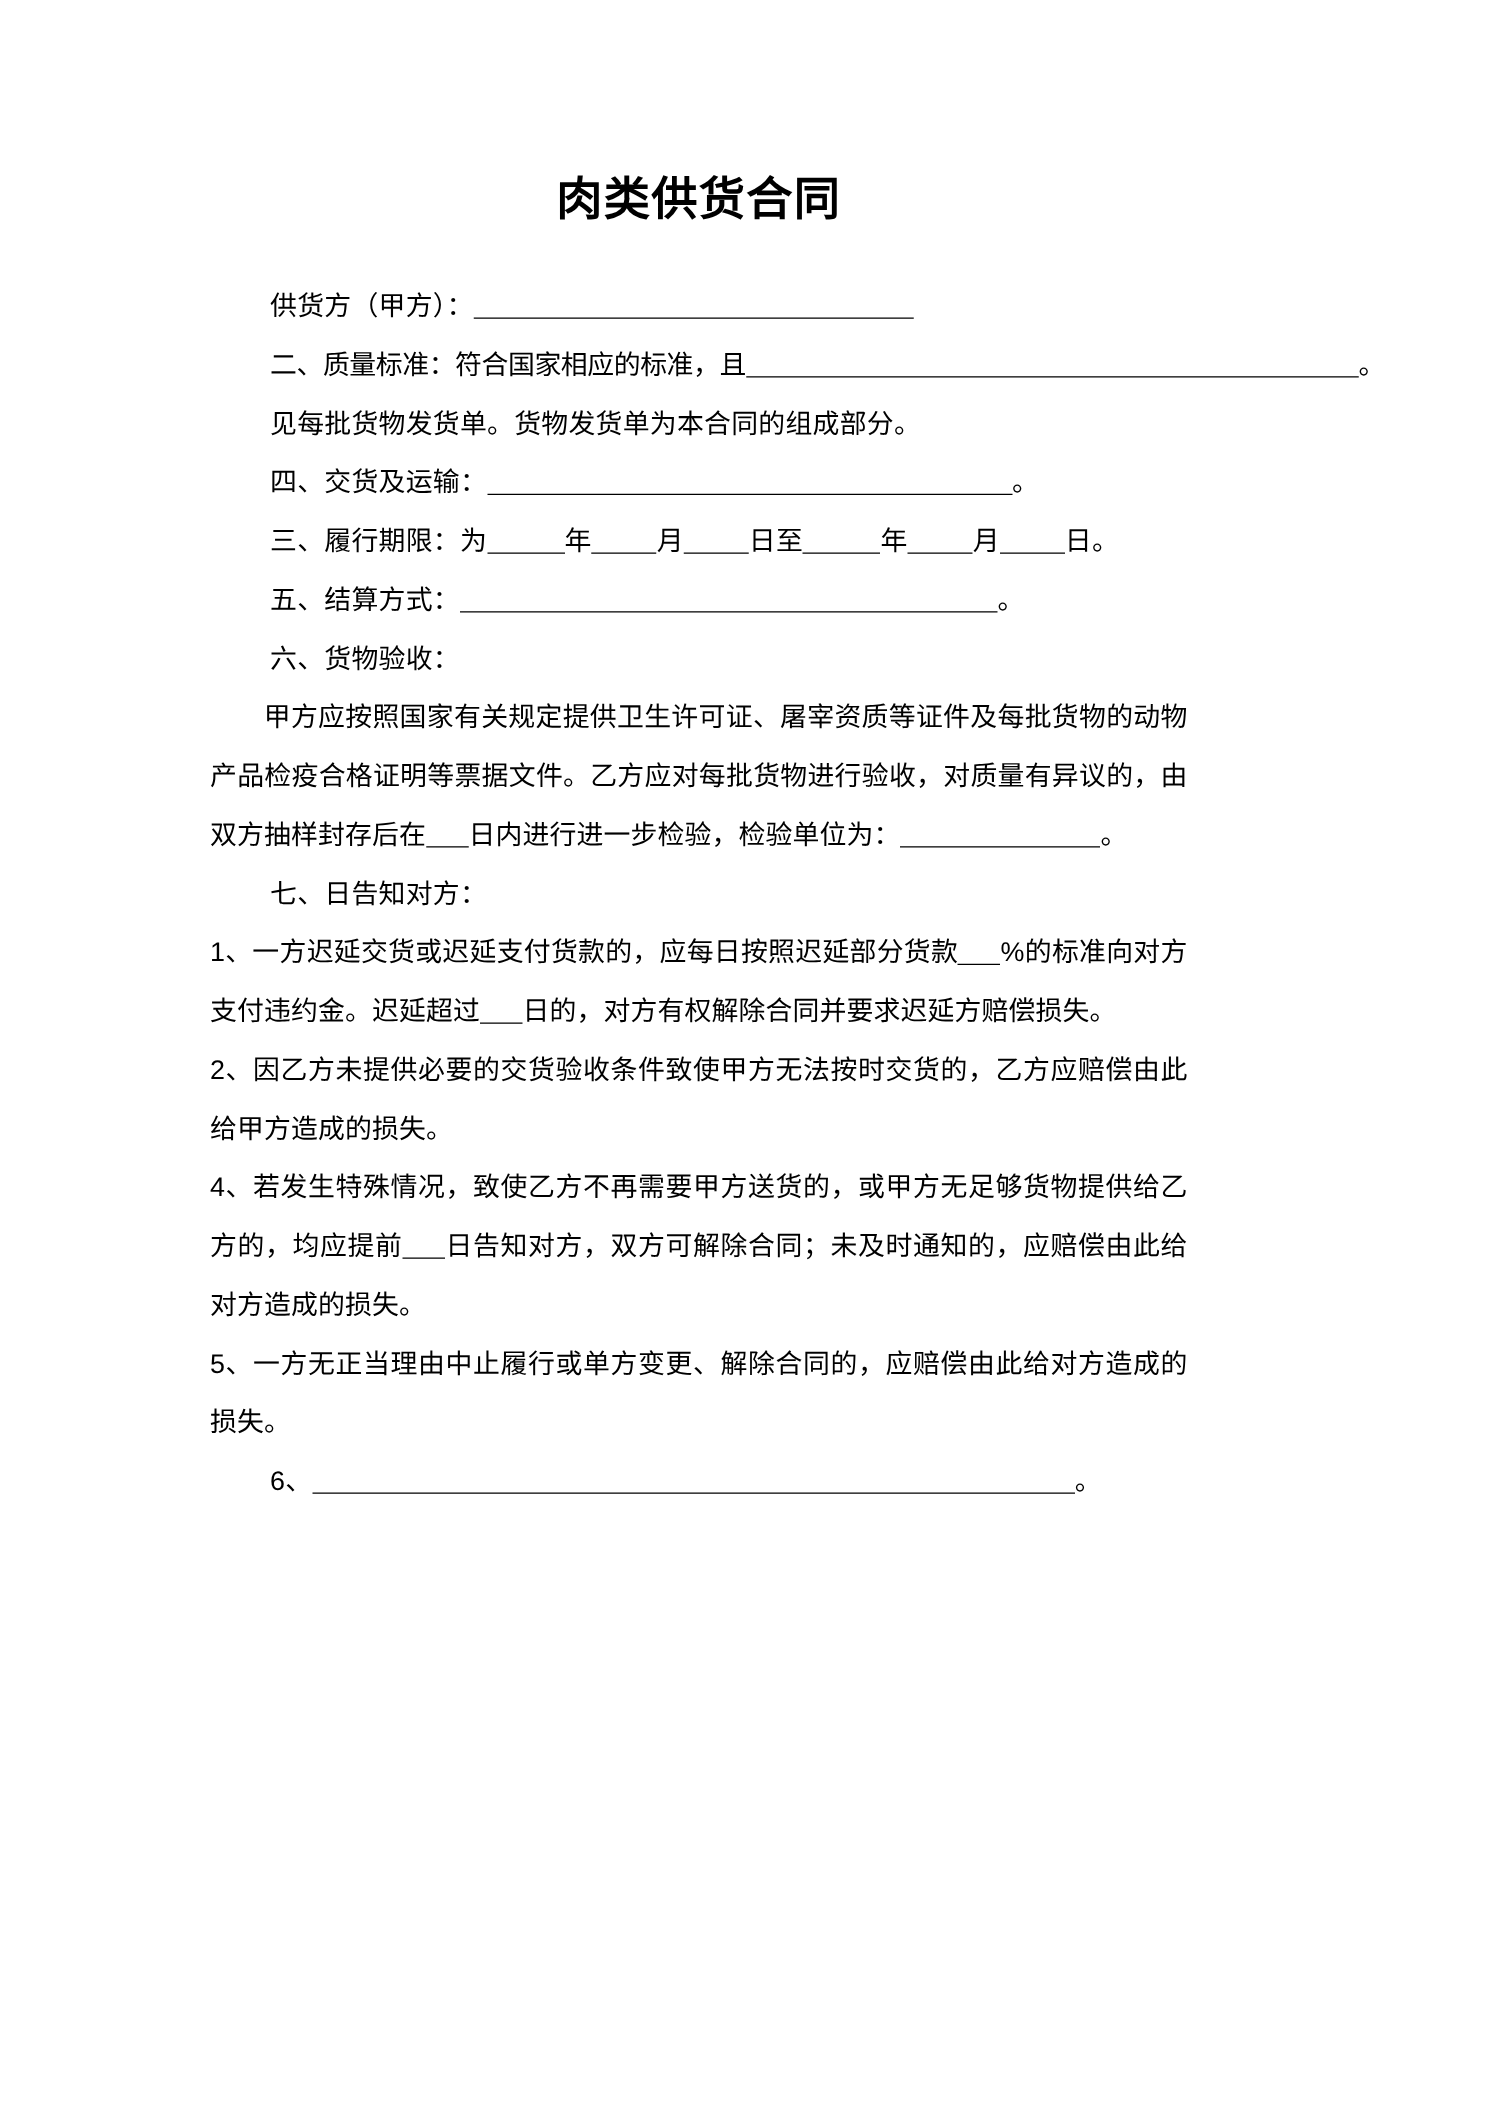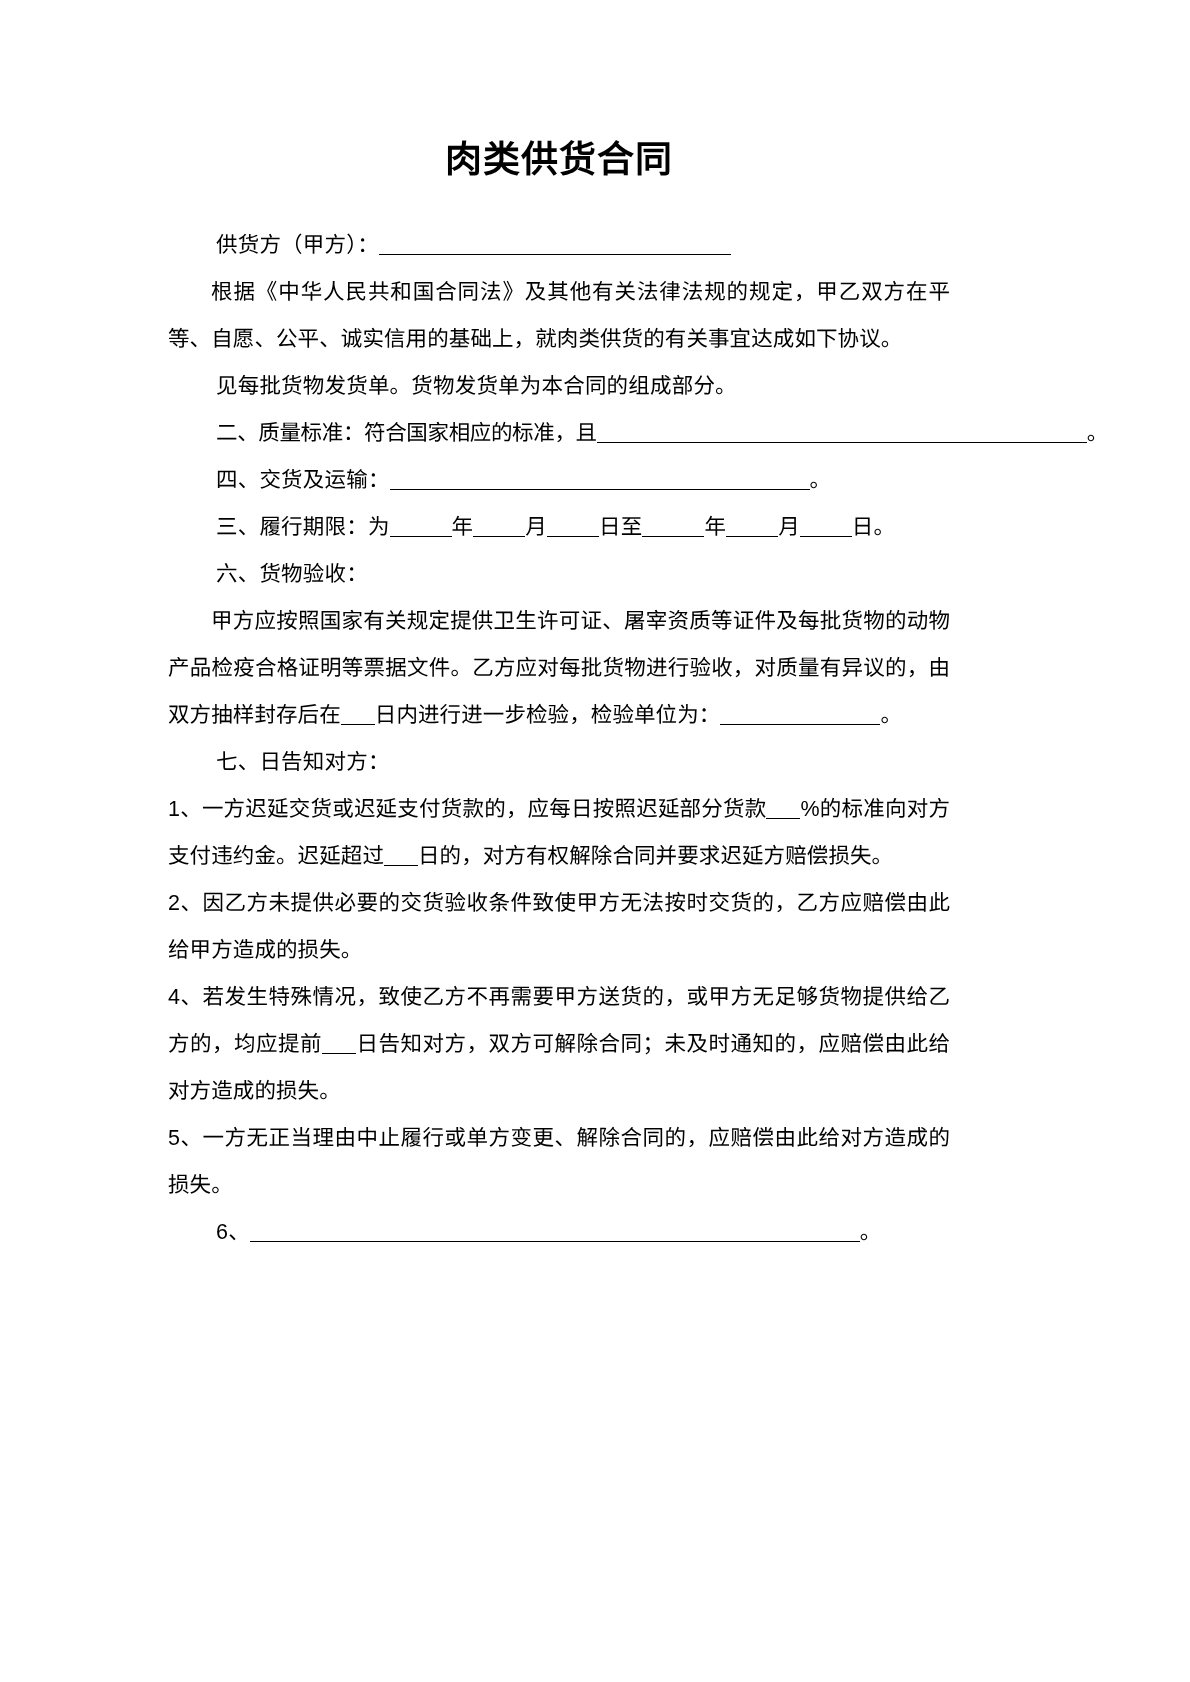--- a/index.html
+++ b/index.html
@@ -89,37 +89,39 @@
 <div class="page">
   <div class="doc-body">
 
     <h1 class="doc-title">肉类供货合同</h1>
 
     <div class="ln first-party">
       <span>供货方（甲方）：</span><span class="blank b-party"></span>
     </div>
 
 
-    <div class="para ind">根据《中华人民共和国合同法》及其他有关法律法规的规定，甲乙双方在平等、自愿、公平、诚实信用的基础上，就肉类供货的有关事宜达成如下协议。</div>
 
-
-    <div class="ln">见每批货物发货单。货物发货单为本合同的组成部分。</div>
 
     <div class="ln tight">
       <span>二、质量标准：符合国家相应的标准，且</span><span class="blank b-quality"></span><span>。</span>
     </div>
+
+    <div class="ln">见每批货物发货单。货物发货单为本合同的组成部分。</div>
 
     <div class="ln">
       <span>四、交货及运输：</span><span class="blank b-delivery"></span><span>。</span>
     </div>
 
     <div class="ln">
       <span>三、履行期限：为</span><span class="blank b-year"></span><span>年</span><span class="blank b-month"></span><span>月</span><span class="blank b-day"></span><span>日至</span><span class="blank b-year"></span><span>年</span><span class="blank b-month"></span><span>月</span><span class="blank b-day"></span><span>日。</span>
     </div>
 
+    <div class="ln">
+      <span>五、结算方式：</span><span class="blank b-settle"></span><span>。</span>
+    </div>
 
     <div class="ln">六、货物验收：</div>
 
     <div class="para ind">
       <span>甲方应按照国家有关规定提供卫生许可证、屠宰资质等证件及每批货物的动物产品检疫合格证明等票据文件。乙方应对每批货物进行验收，对质量有异议的，由双方抽样封存后在</span><span class="blank b-short"></span><span>日内进行进一步检验，检验单位为：</span><span class="blank b-unit"></span><span>。</span>
     </div>
 
     <div class="ln">七、日告知对方：</div>
 
     <div class="para">

